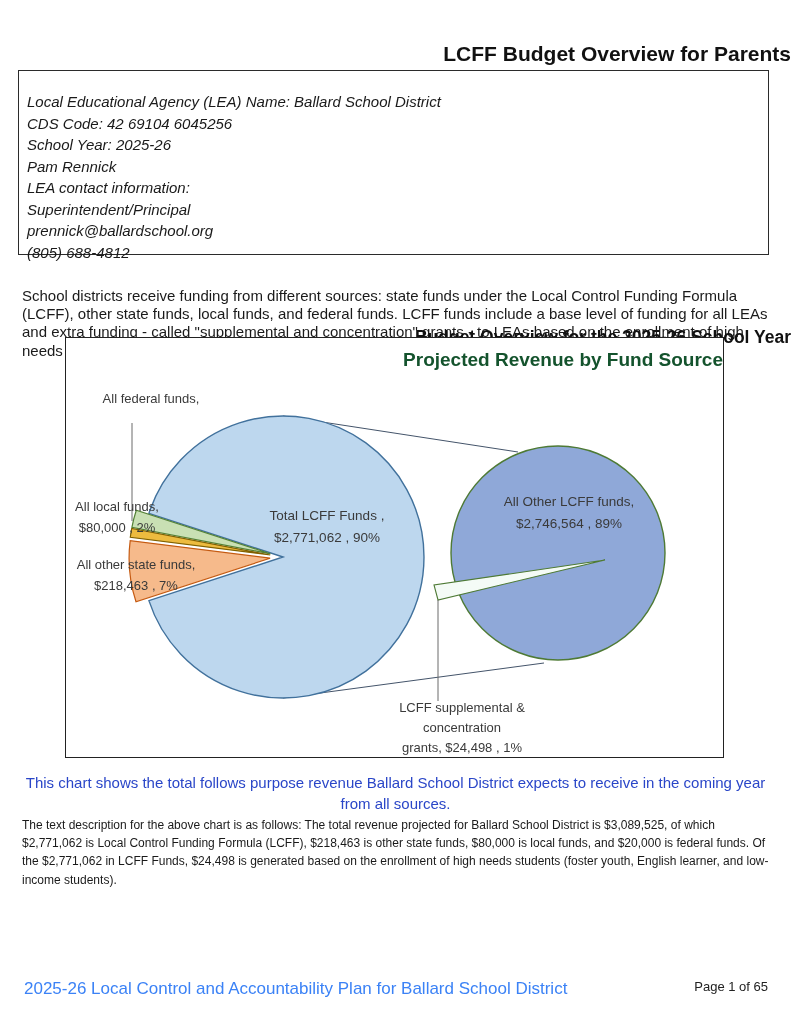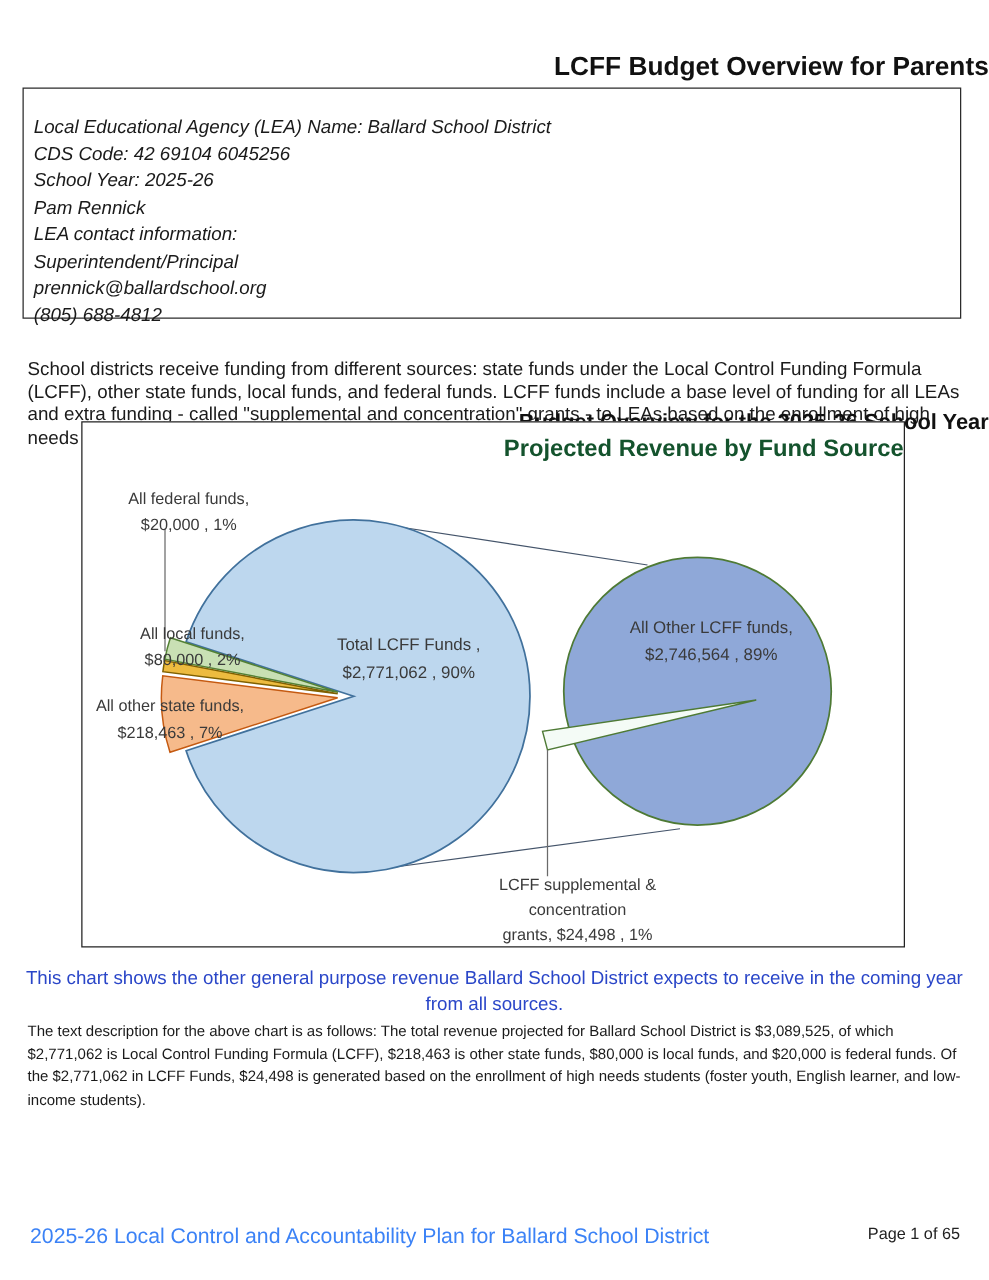--- a/index.html
+++ b/index.html
@@ -82,24 +82,23 @@
     <path id="wedge-2" stroke-width="1.2" d="M204.1,220.2 L64.2,202.6 A141,141 0 0 0 70.0,263.8 Z" fill="#f6ba8b" stroke="#c55a11"></path>
     <path id="needle" d="M539,222 L368,247 L372,262 Z" stroke-width="1.1" fill="#f4fbf6" stroke="#4e7a35"></path>
     <line id="leader-federal" x1="66" y1="85" x2="66" y2="183" stroke="#6a6a6a" stroke-width="1"></line>
     <line id="leader-supp" x1="372" y1="262" x2="372" y2="363" stroke="#6a6a6a" stroke-width="1"></line>
   </svg>
 
   <div class="abs chart-title center">Projected Revenue by Fund Source</div>
 
   <div class="abs pie-label" style="left:5px;top:50px;width:160px;">
     <div>All federal funds,</div>
-    <div>$20,000 , 1%</div>
   </div>
 
-  <div class="abs pie-label" style="left:1px;top:158px;width:100px;margin-left:37px;">
+  <div class="abs pie-label" style="left:1px;top:158px;width:100px;">
     <div>All local funds,</div>
     <div>$80,000 , 2%</div>
   </div>
 
   <div class="abs pie-label" style="left:0px;top:216px;width:140px;">
     <div>All other state funds,</div>
     <div>$218,463 , 7%</div>
   </div>
 
   <div class="abs pie-label big" style="left:161px;top:167px;width:200px;">
@@ -112,18 +111,18 @@
     <div>$2,746,564 , 89%</div>
   </div>
 
   <div class="abs pie-label" style="left:286px;top:360px;width:220px;line-height:20px;">
     <div>LCFF supplemental &amp;</div>
     <div>concentration</div>
     <div>grants, $24,498 , 1%</div>
   </div>
 </div>
 
-<p class="abs caption" style="color: rgb(42, 70, 200);">This chart shows the other general purpose revenue Ballard School District expects to receive in the coming year from all sources.</p>
+<p class="abs caption" style="color: rgb(42, 70, 200);">This chart shows the total follows purpose revenue Ballard School District expects to receive in the coming year from all sources.</p>
 
 <p class="abs description">The text description for the above chart is as follows: The total revenue projected for Ballard School District is $3,089,525, of which $2,771,062 is Local Control Funding Formula (LCFF), $218,463 is other state funds, $80,000 is local funds, and $20,000 is federal funds.  Of the $2,771,062 in LCFF Funds, $24,498 is generated based on the enrollment of high needs students (foster youth, English learner, and low-income students).</p>
 
 <div class="abs footer-left">2025-26 Local Control and Accountability Plan for Ballard School District</div>
 <div class="abs footer-right">Page 1 of 65</div>
 
 </body></html>

